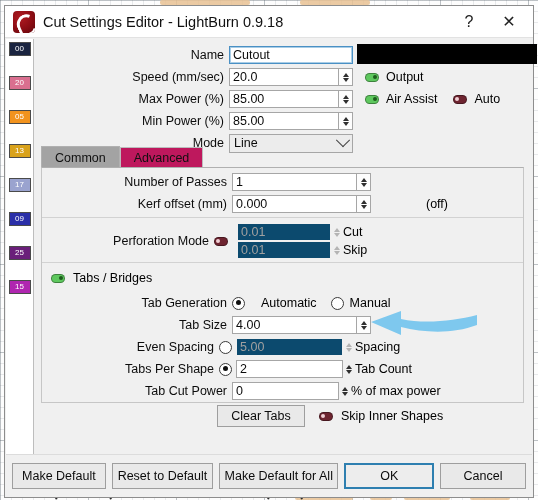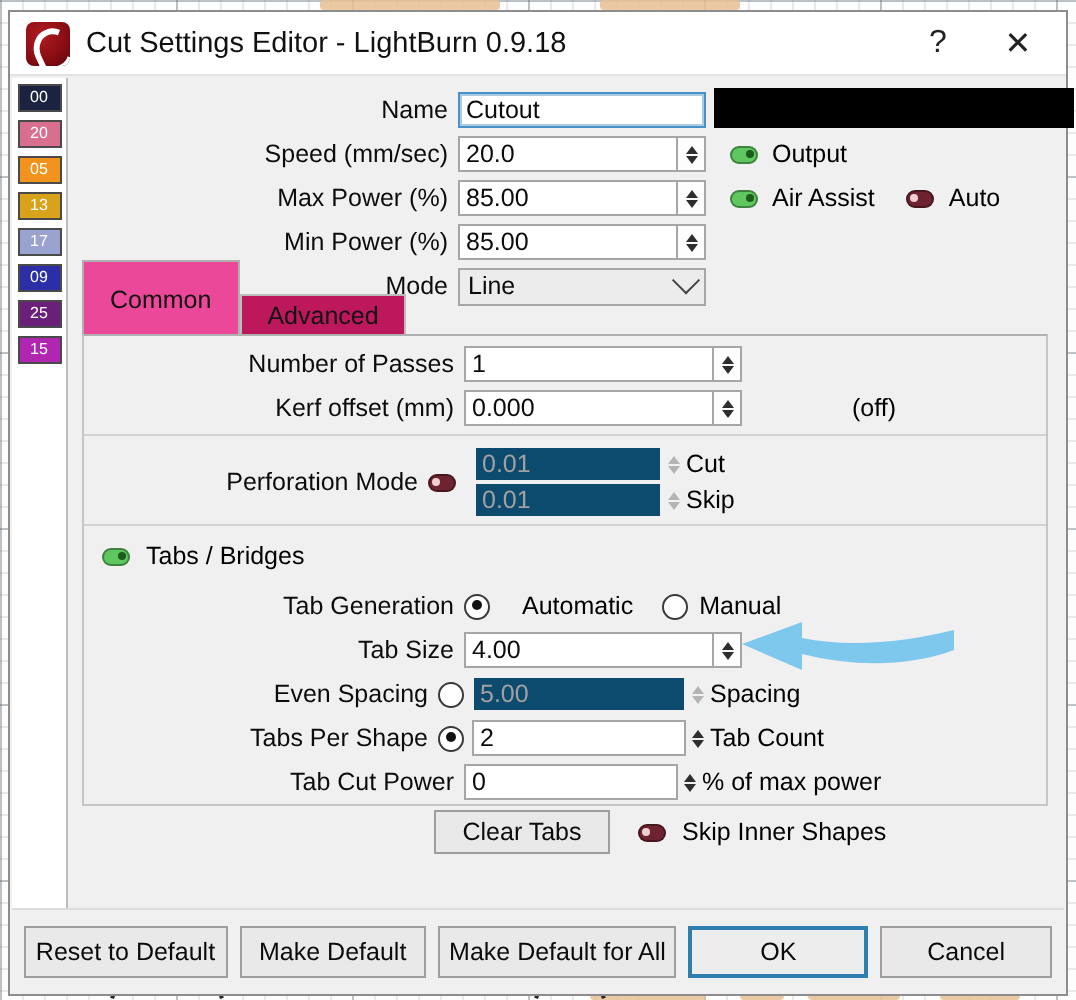--- a/index.html
+++ b/index.html
@@ -49,21 +49,21 @@
   #titletext{font-size:14.5px;color:#111;flex:1 1 auto;white-space:nowrap;}
   .winbtn{width:40px;height:30px;display:flex;align-items:center;justify-content:center;
     font-size:16px;color:#222;cursor:default;}
   
   #colorstrip{
     position:absolute;left:1px;top:33px;width:28px;height:426px;
     background:#ffffff;border-right:1px solid #bdbdbd;box-sizing:border-box;
     padding-top:3px;
   }
   .swatch{
-    width:22px;height:14px;margin:0 auto 4px auto;
+    width:22px;height:14px;margin:0 auto 20px auto;
     border:1px solid #4a4a4a;box-sizing:border-box;
     color:#fff;font-size:8px;line-height:12px;text-align:center;
     font-family:"Liberation Sans",sans-serif;
   }
   
   #content{position:absolute;left:29px;top:33px;right:1px;bottom:45px;}
   .row{display:flex;align-items:center;height:20px;margin-bottom:2px;}
   .lbl{text-align:right;font-size:12.5px;color:#0c0c0c;padding-right:5px;white-space:nowrap;}
   .txtfield{
     background:#fff;border:1px solid #a6a6a6;height:18px;box-sizing:border-box;
@@ -96,21 +96,21 @@
   
   .radio{width:13px;height:13px;border-radius:50%;border:1.5px solid #3a3a3a;background:#fff;
     box-sizing:border-box;position:relative;flex:0 0 auto;}
   .radio.sel::after{content:"";position:absolute;left:2.5px;top:2.5px;width:5px;height:5px;border-radius:50%;background:#111;}
   
   #preview{position:absolute;left:323px;top:5px;width:180px;height:20px;background:#000;}
   
   #tabbar{position:absolute;left:7px;top:107px;display:flex;align-items:flex-end;height:22px;}
   .tab{height:21px;padding:0 13px;display:flex;align-items:center;font-size:12.5px;
     border:1px solid #bcbcbc;border-bottom:none;background:#be185d;color:#111;box-sizing:border-box;}
-  .tab.active{background:#ec4899;border-color:#b0b0b0;height:38px;}
+  .tab.active{background:#a3a3a3;border-color:#b0b0b0;height:22px;}
   #tabpanel{
     position:absolute;left:7px;top:128px;right:8px;height:236px;
     background:#f0f0f0;border:1px solid #c6c6c6;border-top:1px solid #b0b0b0;box-sizing:border-box;
   }
   .sep{height:1px;background:#d2d2d2;}
   .btn{
     background:#e9e9e9;border:1px solid #9e9e9e;box-sizing:border-box;
     font-size:12.5px;color:#0b0b0b;display:flex;align-items:center;justify-content:center;
     height:24px;
   }
@@ -324,19 +324,19 @@
         <span style="margin-left:8px;font-size:12.5px;">Skip Inner Shapes</span>
       </div>
     </div>
 
     <svg id="arrow" viewBox="0 0 112 28">
       <path d="M110 16 C 86 25, 58 24, 34 18 L 34 26 L 4 13 L 34 2 L 34 10 C 58 15, 86 12, 110 6 Z" fill="#7ec8ee"></path>
     </svg>
   </div>
 
   <div id="footer">
+    <div class="btn" style="width:96px;">Make Default</div>
     <div class="btn" style="width:104px;">Reset to Default</div>
-    <div class="btn" style="width:96px;">Make Default</div>
     <div class="btn" style="width:122px;">Make Default for All</div>
     <div class="btn focusring" style="width:92px;">OK</div>
     <div class="btn" style="width:88px;">Cancel</div>
   </div>
 </div>
 
 </body></html>

